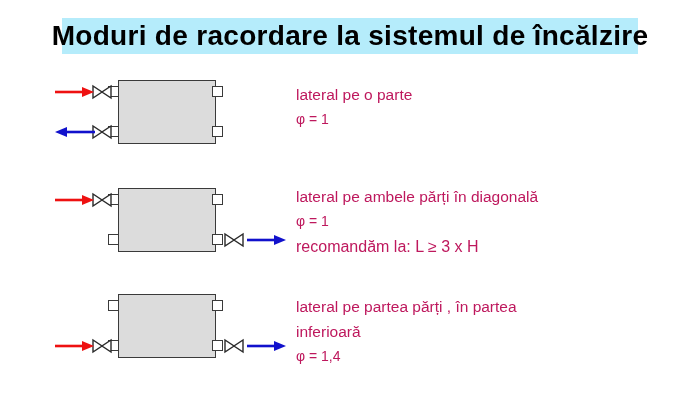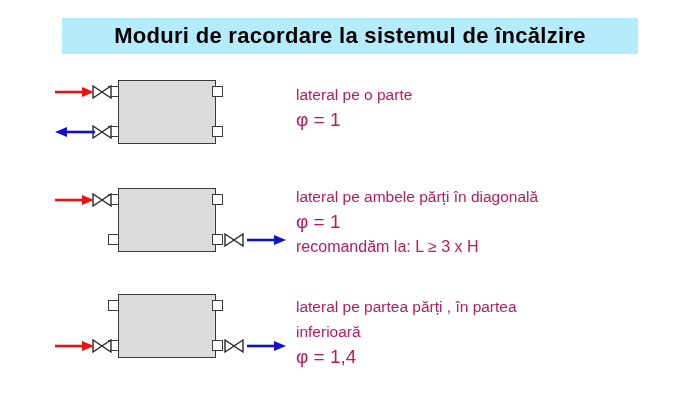--- a/index.html
+++ b/index.html
@@ -19,21 +19,21 @@
     left: 62px;
     top: 18px;
     width: 576px;
     height: 36px;
     background: #b5ecfb;
     display: flex;
     align-items: center;
     justify-content: center;
   }
   #title-banner .title-text {
-    font-size: 22px;
+    font-size: 28px;
     font-weight: bold;
     color: #000000;
     letter-spacing: 0.3px;
     white-space: nowrap;
   }
   .diagram-row {
     position: absolute;
     left: 0;
     width: 700px;
   }
@@ -71,21 +71,21 @@
     position: absolute;
     font-size: 15.5px;
     color: #be185d;
     line-height: 25px;
   }
   #row-0 .text-block { left: 296px; top: 10px; }
   #row-1 .text-block { left: 296px; top: 4px; }
   #row-2 .text-block { left: 296px; top: 8px; }
 
   .text-line { white-space: nowrap; }
-  .phi-line { font-size: 19px; }
+  .phi-line { font-size: 14px; }
   .rec-line { font-size: 16px; }
 
   svg { display: block; overflow: visible; }
 </style>
 </head>
 <body>
 
 <div id="title-banner">
   <span class="title-text">Moduri de racordare la sistemul de încălzire</span>
 </div>

